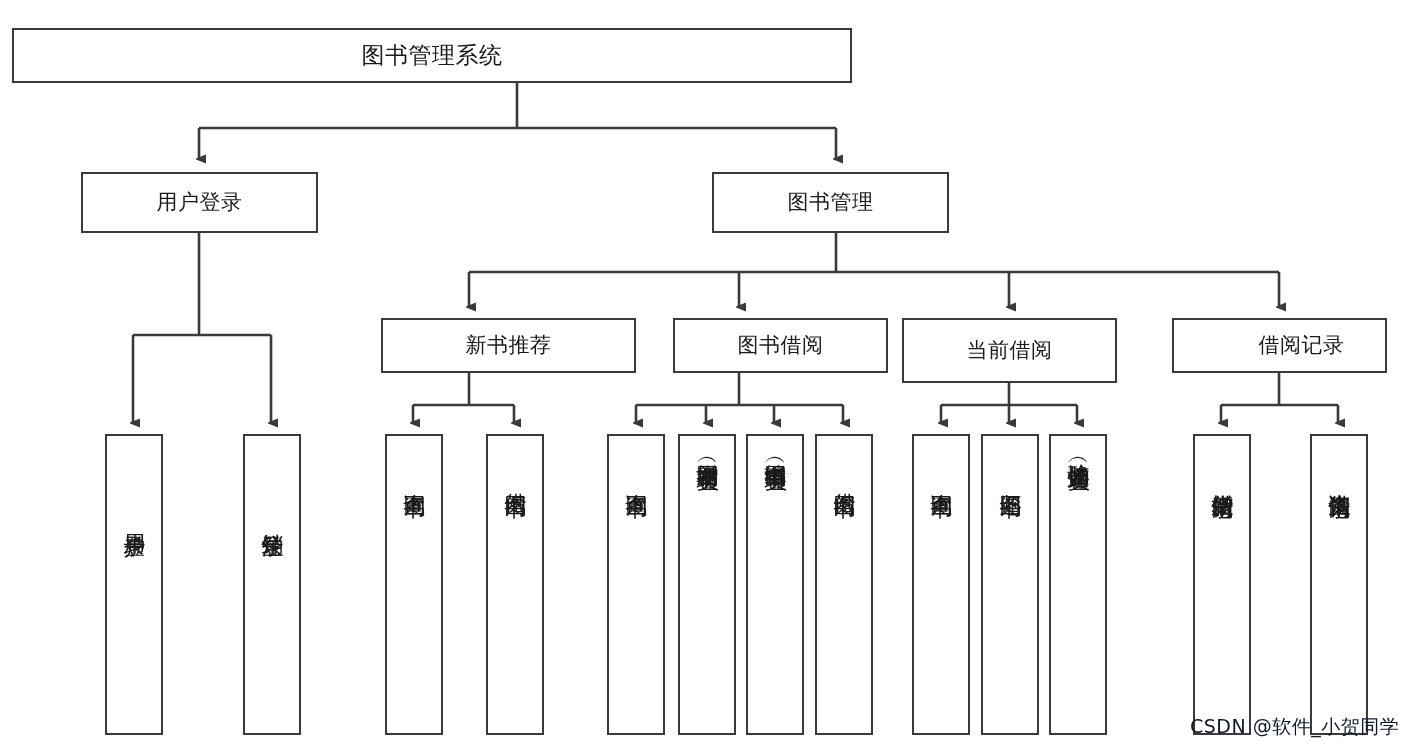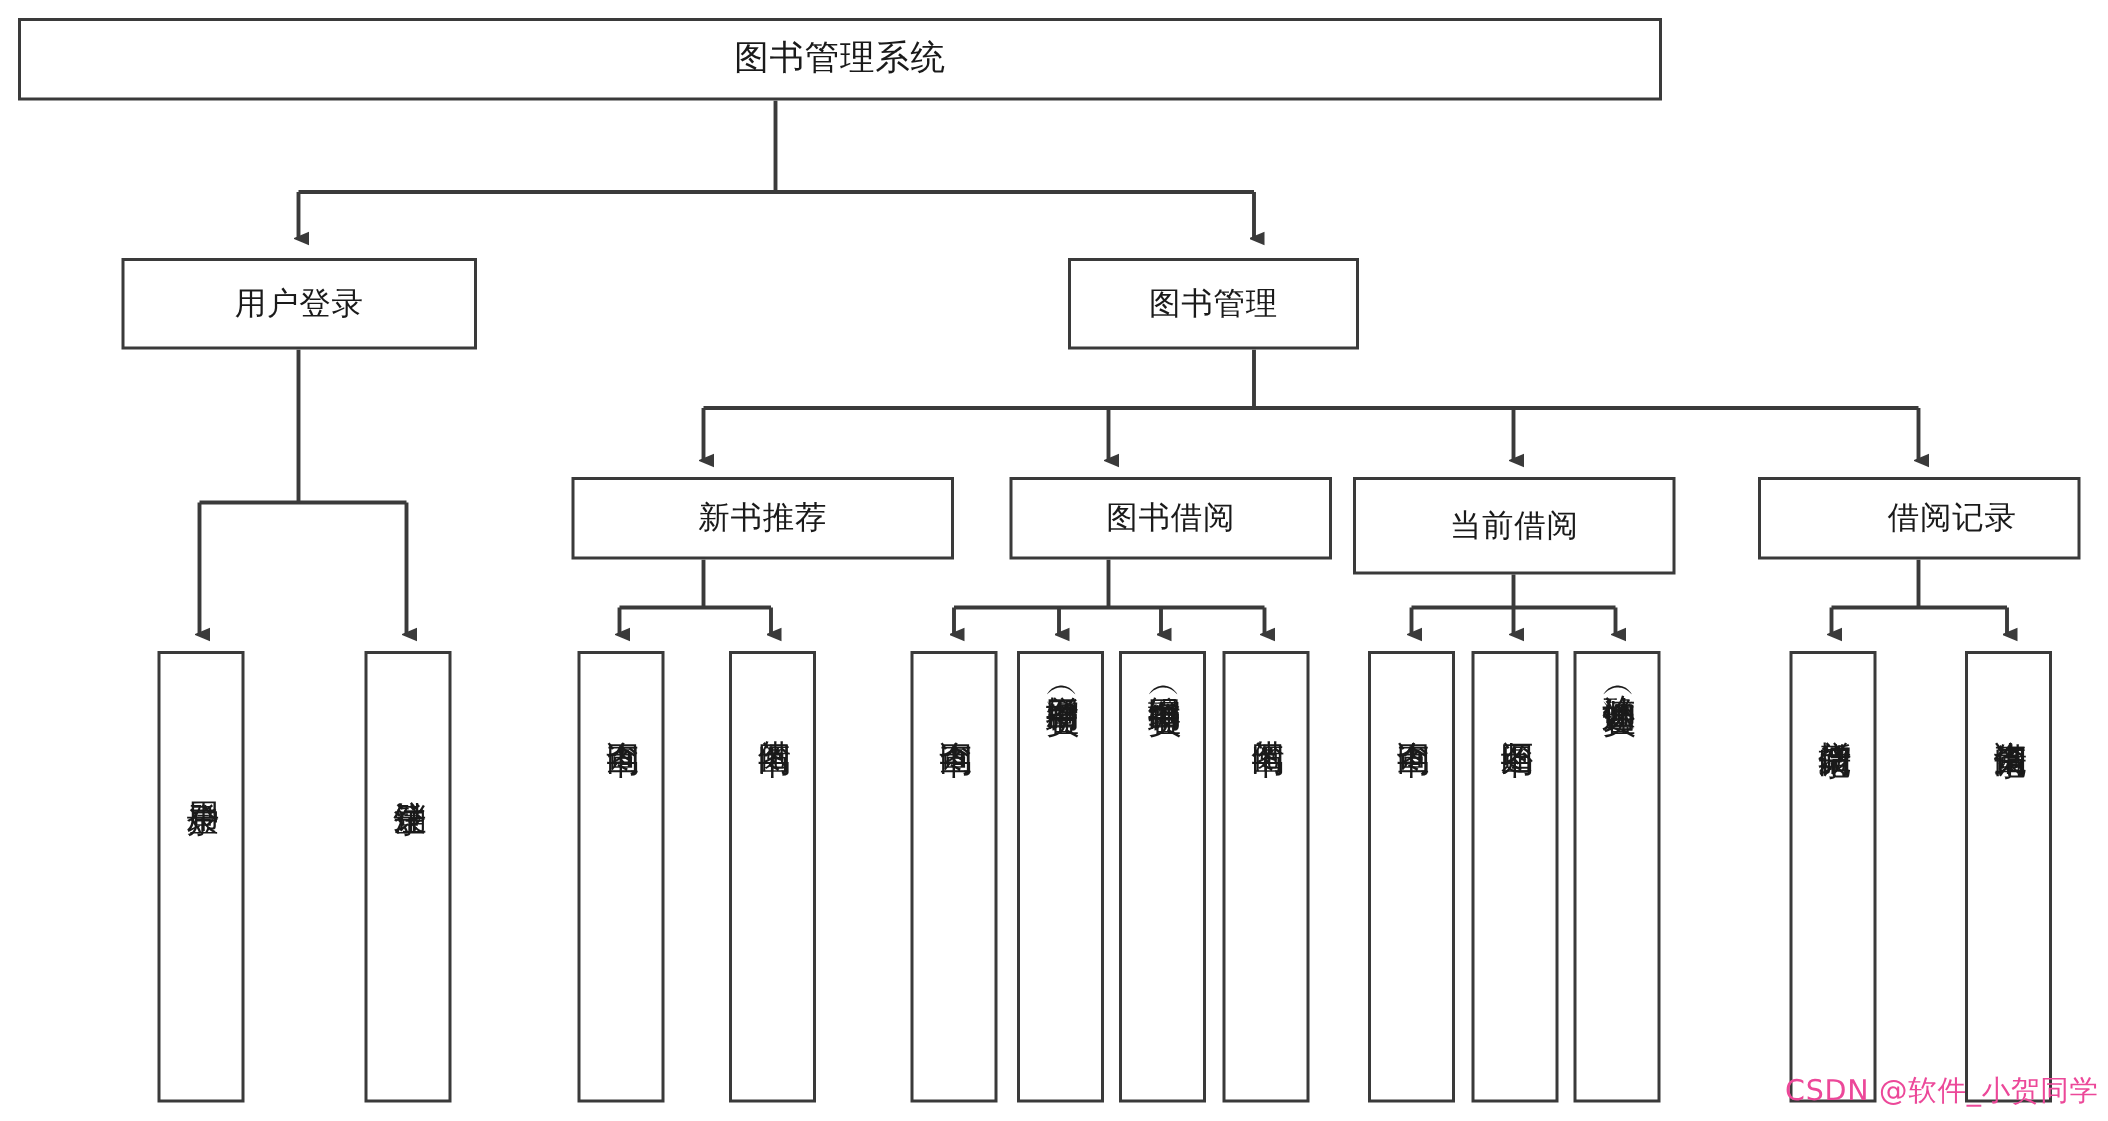--- a/index.html
+++ b/index.html
@@ -65,21 +65,21 @@
   }
   .node.v.top .label {
     margin-top: 4px;
   }
   #title-node .label {
     font-size: 23px;
   }
   .watermark {
     position: absolute;
     font-size: 19px;
-    color: #ec4899;
+    color: #0f172a;
     white-space: nowrap;
     letter-spacing: 0.5px;
   }
 </style>
 </head>
 <body>
 
 <div id="canvas">
 
   <svg id="edges" viewBox="0 0 1405 747" xmlns="http://www.w3.org/2000/svg">
@@ -125,28 +125,28 @@
       <path d="M1009,405 L1009,423" marker-end="url(#arrow)"></path>
       <path d="M1077,405 L1077,423" marker-end="url(#arrow)"></path>
 
       <path d="M1279,373 L1279,405"></path>
       <path d="M1221,405 L1338,405"></path>
       <path d="M1221,405 L1221,423" marker-end="url(#arrow)"></path>
       <path d="M1338,405 L1338,423" marker-end="url(#arrow)"></path>
     </g>
   </svg>
 
-  <div class="node h" id="title-node" style="left:12px; top:12px; width:1096px; height:55px;text-align:center;">
+  <div class="node h" id="title-node" style="left:12px; top:28px; width:840px; height:55px;text-align:center;">
     <span class="label">图书管理系统</span>
   </div>
 
   <div class="node h" style="left:81px; top:172px; width:237px; height:61px;">
     <span class="label">用户登录</span>
   </div>
-  <div class="node h" style="left:712px; top:172px; width:194px; height:61px;">
+  <div class="node h" style="left:712px; top:172px; width:237px; height:61px;">
     <span class="label">图书管理</span>
   </div>
 
   <div class="node h" style="left:381px; top:318px; width:255px; height:55px;">
     <span class="label">新书推荐</span>
   </div>
   <div class="node h" style="left:632px; top:318px; width:215px; height:55px;margin-left:41px;">
     <span class="label">图书借阅</span>
   </div>
   <div class="node h" style="left:902px; top:318px; width:215px; height:65px;">

